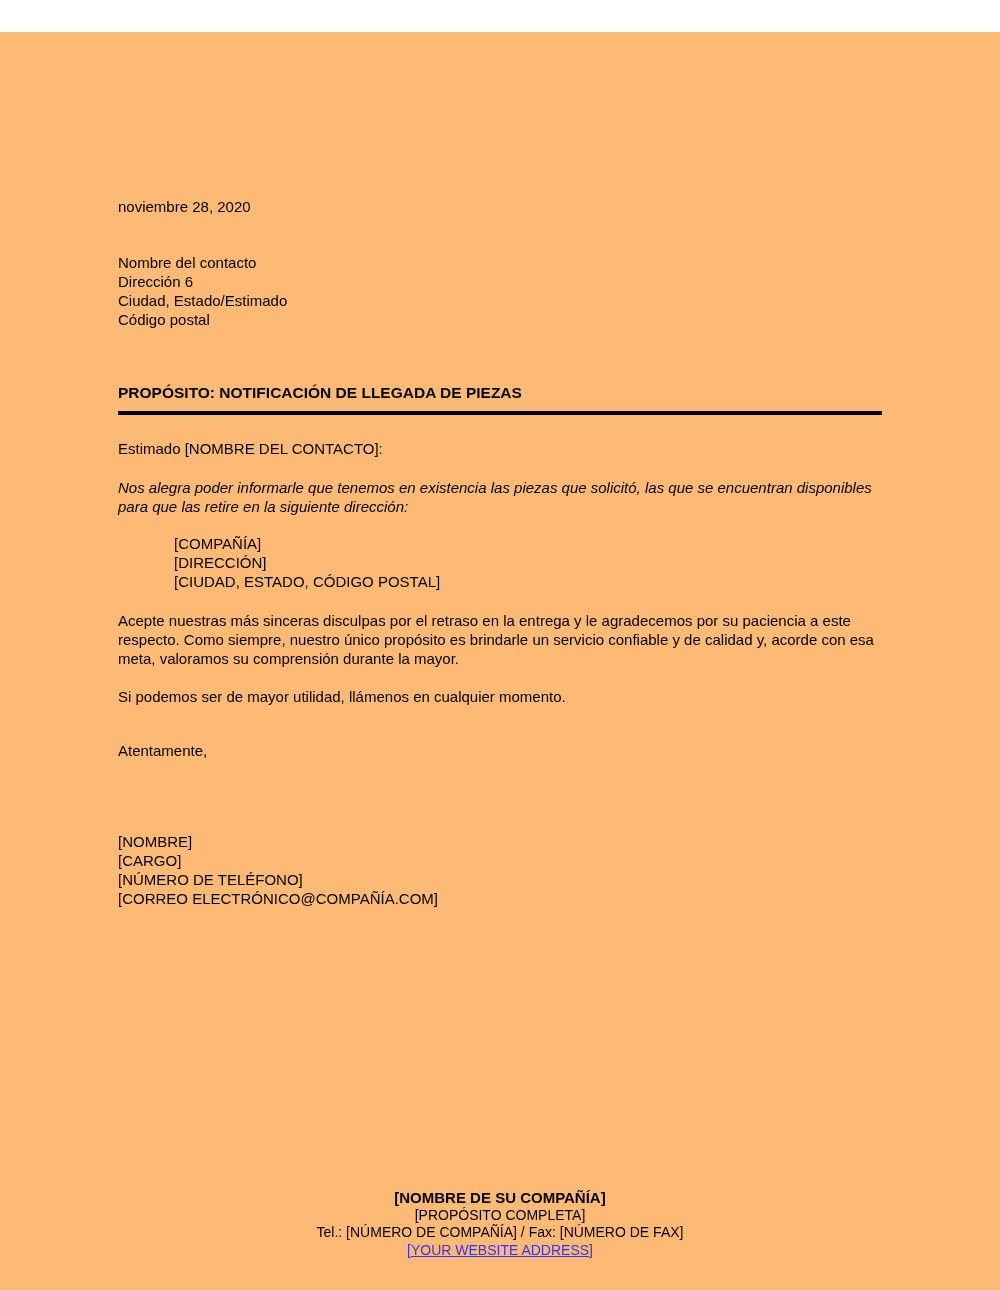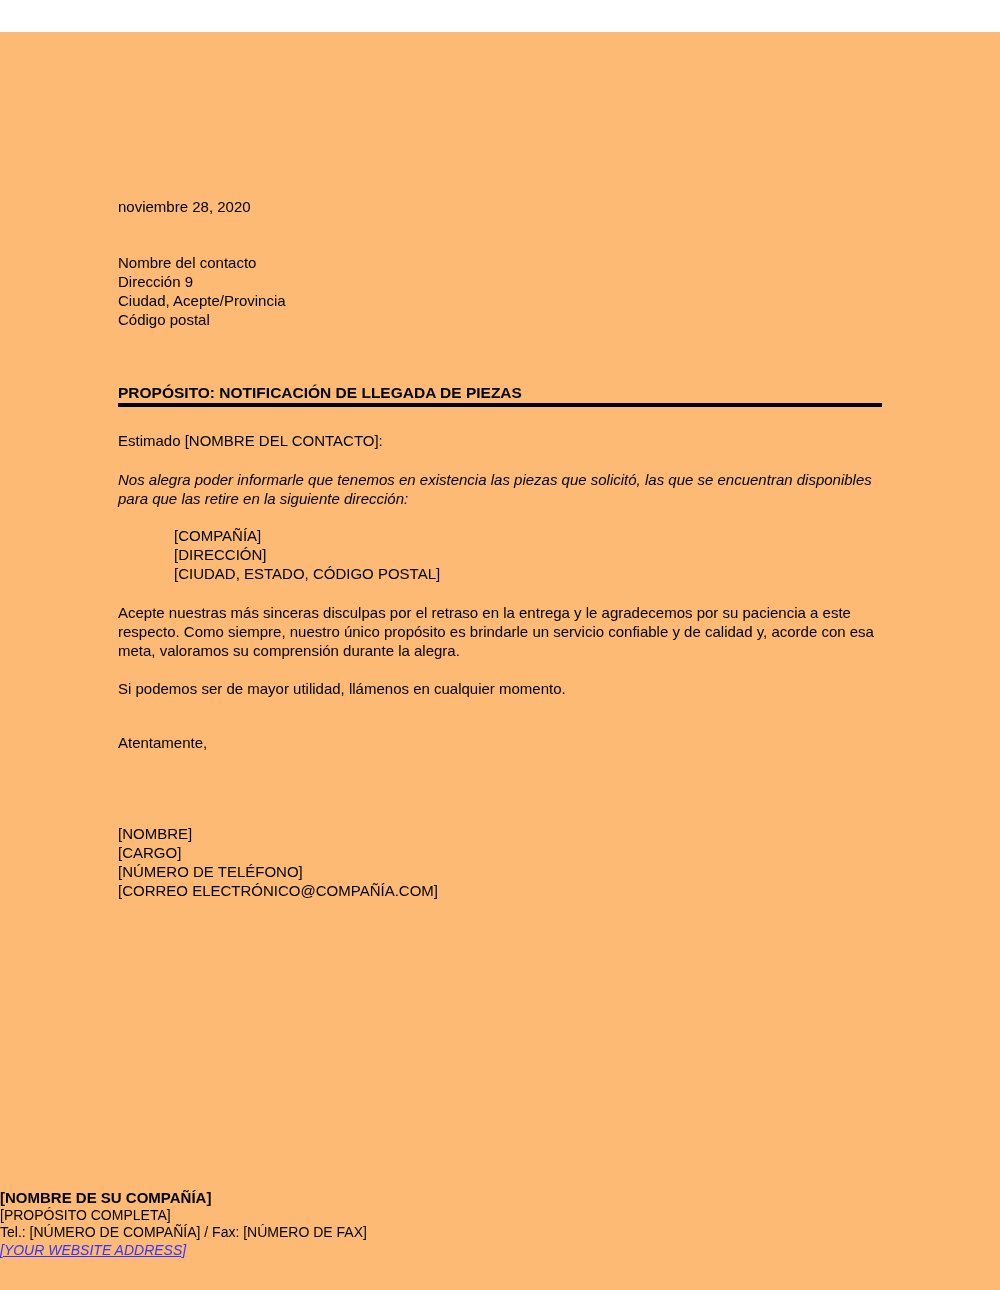--- a/index.html
+++ b/index.html
@@ -29,20 +29,21 @@
     margin-top: 165px;
   }
   .recipient-block {
     margin-top: 37px;
   }
   .subject-heading {
     margin-top: 54px;
     font-weight: bold;
     font-size: 15.5px;
     line-height: 20px;
+    padding-bottom: 8px;
     border-bottom: 4px solid #000000;
   }
   .salutation {
     margin-top: 24px;
   }
   .para-1 {
     margin-top: 20px;
     font-style: italic;
   }
   .pickup-address-block {
@@ -59,62 +60,61 @@
     margin-top: 35px;
   }
   .signature-block {
     margin-top: 72px;
   }
   .page-footer {
     position: absolute;
     left: 0;
     right: 0;
     top: 1157px;
-    text-align: left;
+    text-align: center;
     font-size: 14px;
     line-height: 17.7px;
   }
   .footer-company {
     font-weight: bold;
     font-size: 15px;
   }
   .footer-link a {
     color: #3333ff;
     text-decoration: underline;
-    font-style: italic;
   }
 </style>
 </head>
 <body>
 
 <div class="page">
   <div class="content">
 
     <div class="date-line">noviembre 28, 2020</div>
 
     <div class="recipient-block">
       <div>Nombre del contacto</div>
-      <div>Dirección 9</div>
-      <div>Ciudad, Acepte/Provincia</div>
+      <div>Dirección 6</div>
+      <div>Ciudad, Estado/Estimado</div>
       <div>Código postal</div>
     </div>
 
     <div class="subject-heading">PROPÓSITO: NOTIFICACIÓN DE LLEGADA DE PIEZAS</div>
 
     <div class="salutation">Estimado [NOMBRE DEL CONTACTO]:</div>
 
     <div class="para-1">Nos alegra poder informarle que tenemos en existencia las piezas que solicitó, las que se encuentran disponibles para que las retire en la siguiente dirección:</div>
 
     <div class="pickup-address-block">
       <div>[COMPAÑÍA]</div>
       <div>[DIRECCIÓN]</div>
       <div>[CIUDAD, ESTADO, CÓDIGO POSTAL]</div>
     </div>
 
-    <div class="para-2">Acepte nuestras más sinceras disculpas por el retraso en la entrega y le agradecemos por su paciencia a este respecto. Como siempre, nuestro único propósito es brindarle un servicio confiable y de calidad y, acorde con esa meta, valoramos su comprensión durante la alegra.</div>
+    <div class="para-2">Acepte nuestras más sinceras disculpas por el retraso en la entrega y le agradecemos por su paciencia a este respecto. Como siempre, nuestro único propósito es brindarle un servicio confiable y de calidad y, acorde con esa meta, valoramos su comprensión durante la mayor.</div>
 
     <div class="para-3">Si podemos ser de mayor utilidad, llámenos en cualquier momento.</div>
 
     <div class="closing-line">Atentamente,</div>
 
     <div class="signature-block">
       <div>[NOMBRE]</div>
       <div>[CARGO]</div>
       <div>[NÚMERO DE TELÉFONO]</div>
       <div>[CORREO ELECTRÓNICO@COMPAÑÍA.COM]</div>

